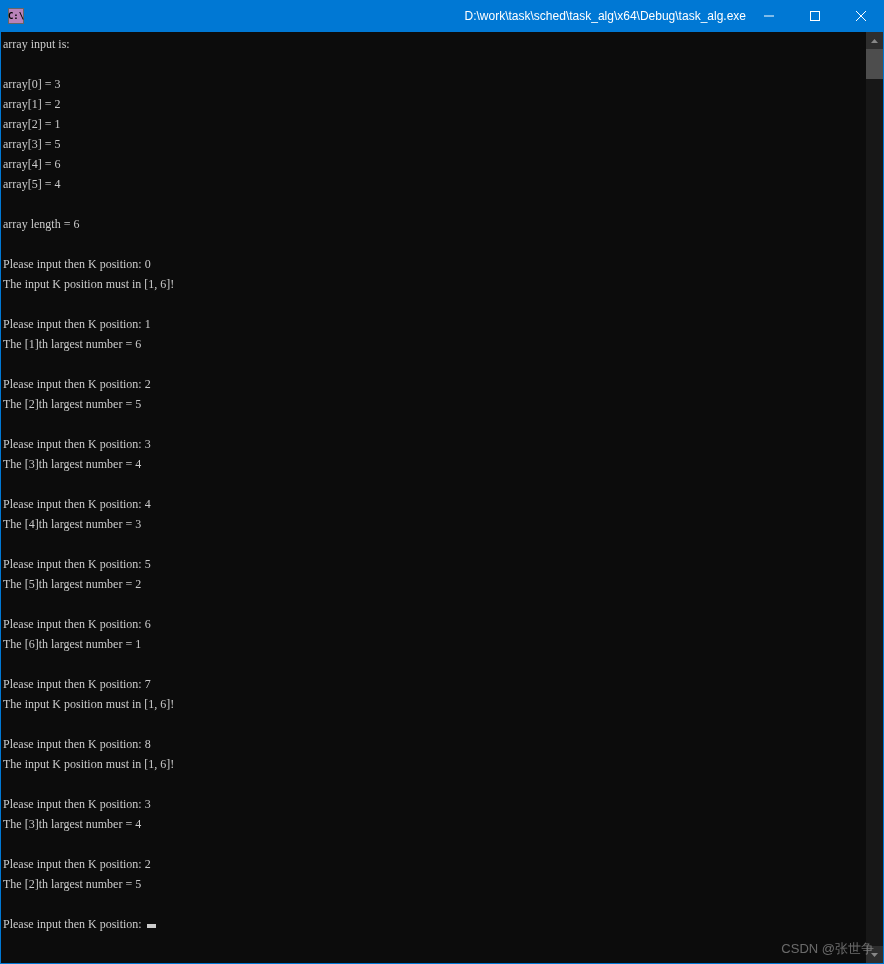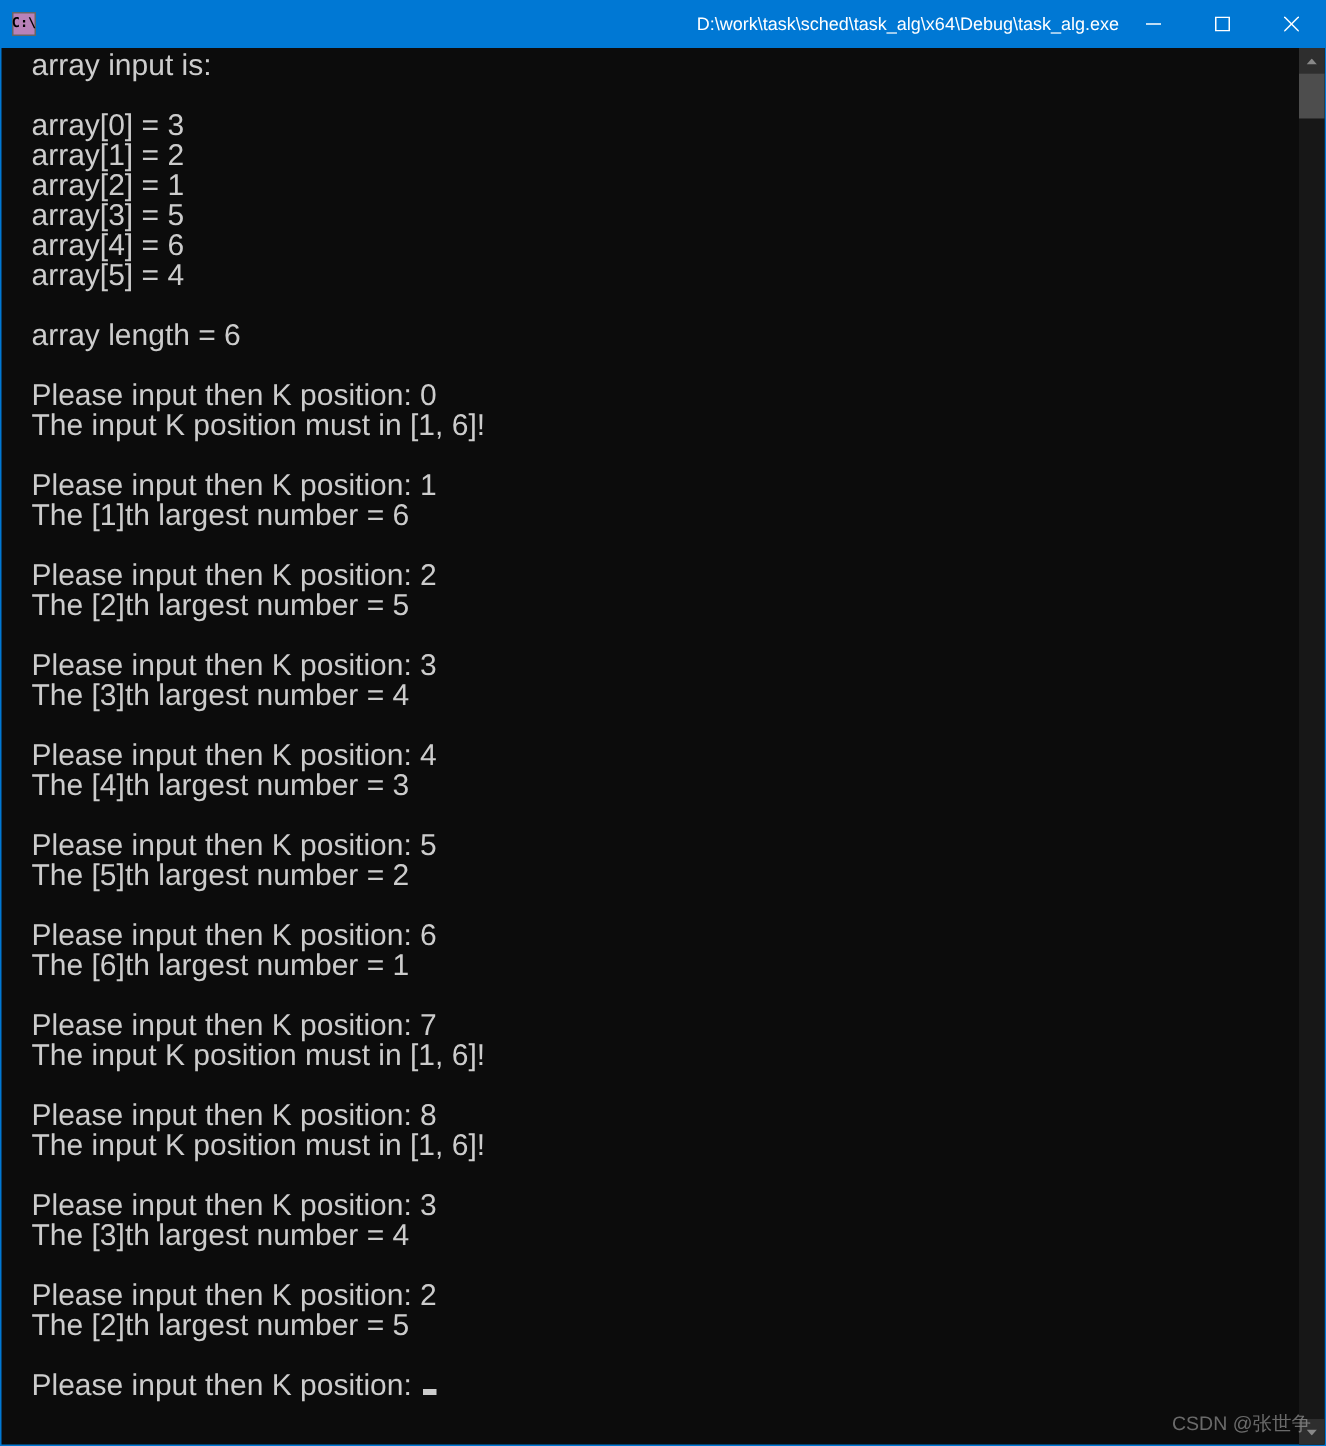--- a/index.html
+++ b/index.html
@@ -70,23 +70,23 @@
     .console-area {
       flex: 1;
       background: #0c0c0c;
       display: flex;
       position: relative;
       border: 1px solid #0078d4;
       border-top: none;
     }
     .console-content {
       flex: 1;
-      padding: 2px 20px;
-      font-family: Liberation Sans, sans-serif;
-      font-size: 20px;
+      padding: 2px 2px;
+      font-family: Liberation Serif, serif;
+      font-size: 12px;
       line-height: 20px;
       color: #cccccc;
       white-space: pre;
       overflow: hidden;
     }
     .scrollbar {
       width: 17px;
       background: #171717;
       display: flex;
       flex-direction: column;

